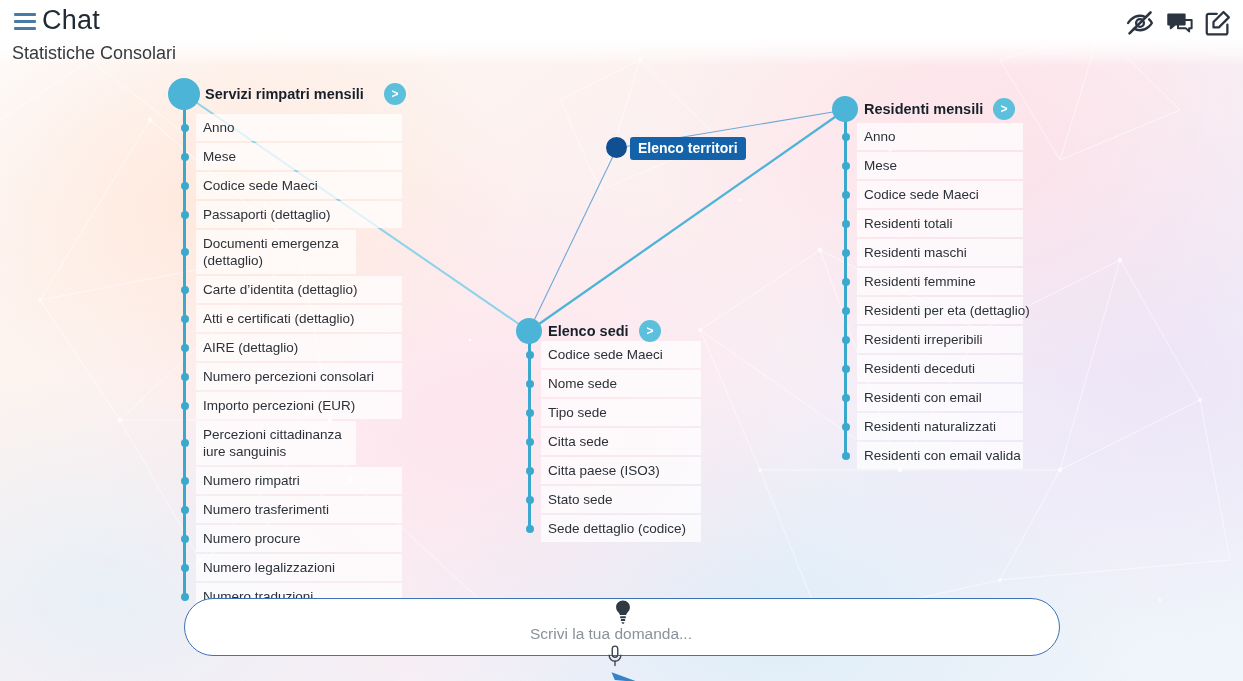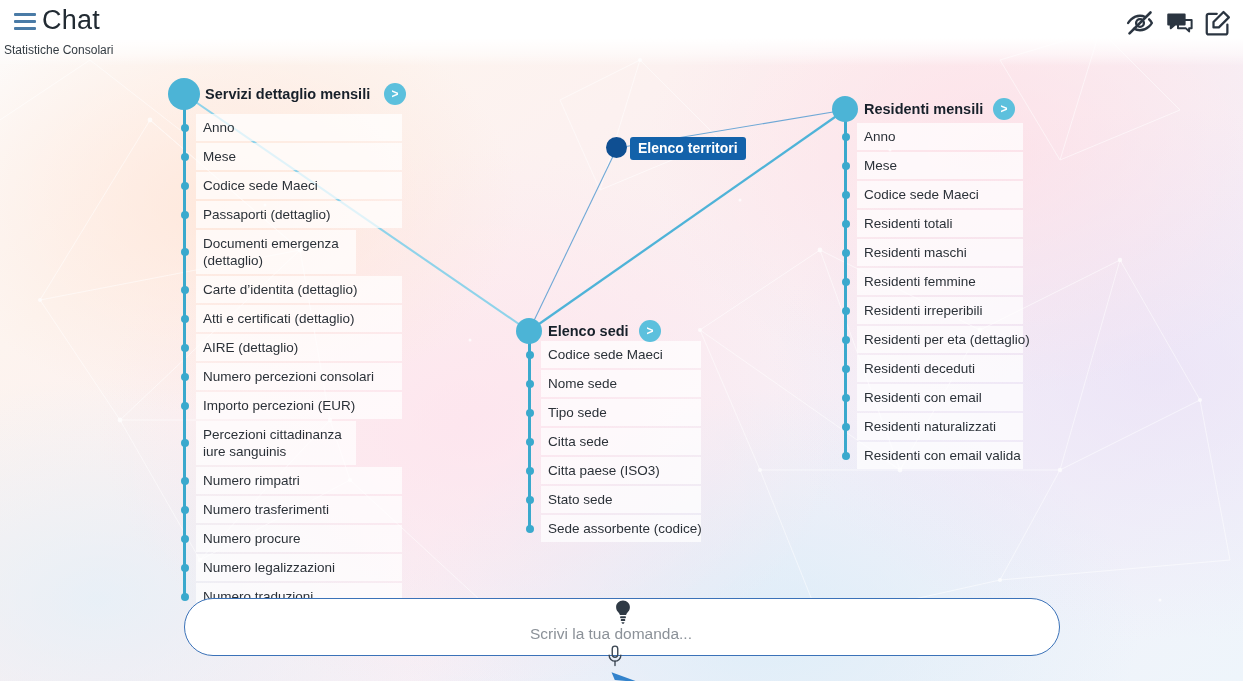--- a/index.html
+++ b/index.html
@@ -63,22 +63,22 @@
   #page-title {
     position: absolute;
     left: 42px; top: 5px;
     font-size: 27px;
     font-weight: 400;
     color: #222b33;
     letter-spacing: 0.2px;
   }
   #subtitle {
     position: absolute;
-    left: 4px; top: 43px;
-    font-size: 12px;
+    left: 12px; top: 43px;
+    font-size: 18px;
     color: #333b42;
   }
   .hdr-icon {
     position: absolute;
     top: 8px;
     width: 30px; height: 30px;
     cursor: pointer;
     color: #2b3541;
   }
   #icon-hide   { right: 88px; }
@@ -296,21 +296,21 @@
 
       <line x1="529" y1="331" x2="845" y2="110" stroke="#4fb3d8" stroke-width="2.3"></line>
 
       <line x1="529" y1="331" x2="617" y2="148" stroke="#6fa8d6" stroke-width="1.1"></line>
 
       <line x1="617" y1="148" x2="845" y2="110" stroke="#6fa8d6" stroke-width="1.1"></line>
     </svg>
 
     <div class="node" id="node-servizi" style="left:0; top:0; width:0; height:0;">
       <div class="node-dot big" style="left:168px; top:78px;"></div>
-      <div class="node-title" style="left:205px; top:86px;">Servizi dettaglio mensili</div>
+      <div class="node-title" style="left:205px; top:86px;">Servizi rimpatri mensili</div>
       <div class="expand-badge" style="left:384px; top:83px;">&gt;</div>
       <div class="spine" style="left: 182.5px; top: 94px; height: 502.5px;"></div>
       <div class="fields" style="left:196px; top:114px; width:206px;">
           <div class="field-chip">Anno</div>
           <div class="field-chip">Mese</div>
           <div class="field-chip">Codice sede Maeci</div>
           <div class="field-chip">Passaporti (dettaglio)</div>
           <div class="field-chip wrap">Documenti emergenza (dettaglio)</div>
           <div class="field-chip">Carte d’identita (dettaglio)</div>
           <div class="field-chip">Atti e certificati (dettaglio)</div>
@@ -348,21 +348,21 @@
       <div class="node-title" style="left:548px; top:323px;">Elenco sedi</div>
       <div class="expand-badge" style="left:639px; top:320px;">&gt;</div>
       <div class="spine" style="left: 527.5px; top: 331px; height: 197.5px;"></div>
       <div class="fields" style="left:541px; top:341px; width:160px;">
           <div class="field-chip">Codice sede Maeci</div>
           <div class="field-chip">Nome sede</div>
           <div class="field-chip">Tipo sede</div>
           <div class="field-chip">Citta sede</div>
           <div class="field-chip">Citta paese (ISO3)</div>
           <div class="field-chip">Stato sede</div>
-          <div class="field-chip">Sede assorbente (codice)</div>
+          <div class="field-chip">Sede dettaglio (codice)</div>
         </div>
       <div class="spine-dots"></div>
     <div class="spine-dot" style="left: 528px; top: 350.5px; position: absolute;"></div>
         <div class="spine-dot" style="left: 528px; top: 379.5px; position: absolute;"></div>
         <div class="spine-dot" style="left: 528px; top: 408.5px; position: absolute;"></div>
         <div class="spine-dot" style="left: 528px; top: 437.5px; position: absolute;"></div>
         <div class="spine-dot" style="left: 528px; top: 466.5px; position: absolute;"></div>
         <div class="spine-dot" style="left: 528px; top: 495.5px; position: absolute;"></div>
         <div class="spine-dot" style="left: 528px; top: 524.5px; position: absolute;"></div>
       </div>
@@ -372,22 +372,22 @@
       <div class="node-title" style="left:864px; top:101px;">Residenti mensili</div>
       <div class="expand-badge" style="left:993px; top:98px;">&gt;</div>
       <div class="spine" style="left: 843.5px; top: 110px; height: 345.5px;"></div>
       <div class="fields" style="left:857px; top:123px; width:166px;">
           <div class="field-chip">Anno</div>
           <div class="field-chip">Mese</div>
           <div class="field-chip">Codice sede Maeci</div>
           <div class="field-chip">Residenti totali</div>
           <div class="field-chip">Residenti maschi</div>
           <div class="field-chip">Residenti femmine</div>
+          <div class="field-chip">Residenti per eta (dettaglio)</div>
           <div class="field-chip">Residenti irreperibili</div>
-          <div class="field-chip">Residenti per eta (dettaglio)</div>
           <div class="field-chip">Residenti deceduti</div>
           <div class="field-chip">Residenti con email</div>
           <div class="field-chip">Residenti naturalizzati</div>
           <div class="field-chip">Residenti con email valida</div>
         </div>
       <div class="spine-dots"></div>
     <div class="spine-dot" style="left: 844px; top: 132.5px; position: absolute;"></div>
         <div class="spine-dot" style="left: 844px; top: 161.5px; position: absolute;"></div>
         <div class="spine-dot" style="left: 844px; top: 190.5px; position: absolute;"></div>
         <div class="spine-dot" style="left: 844px; top: 219.5px; position: absolute;"></div>

